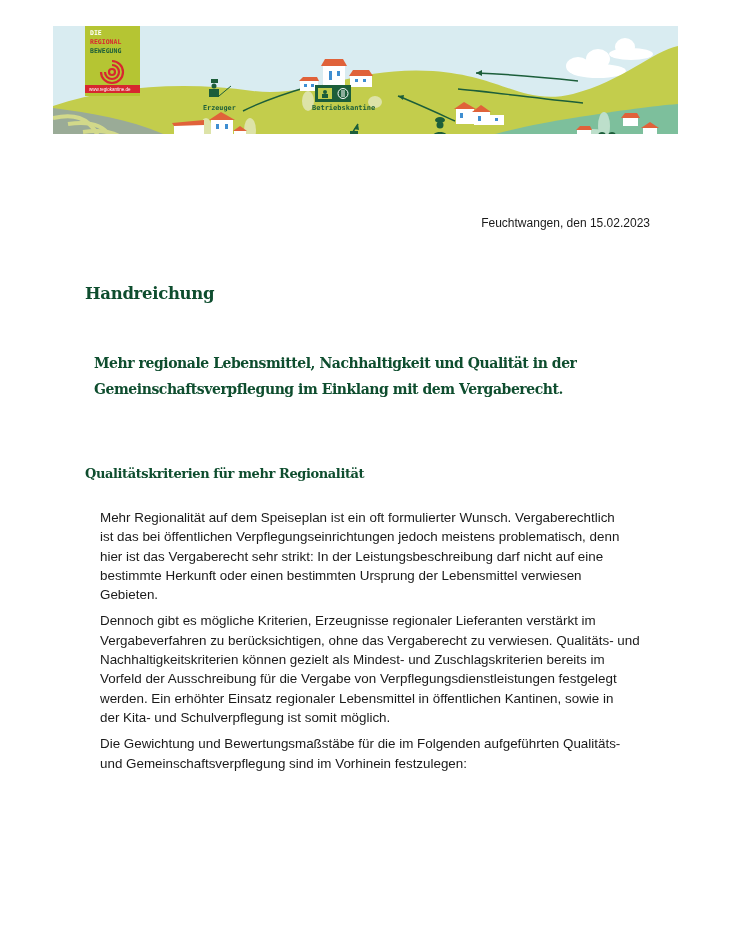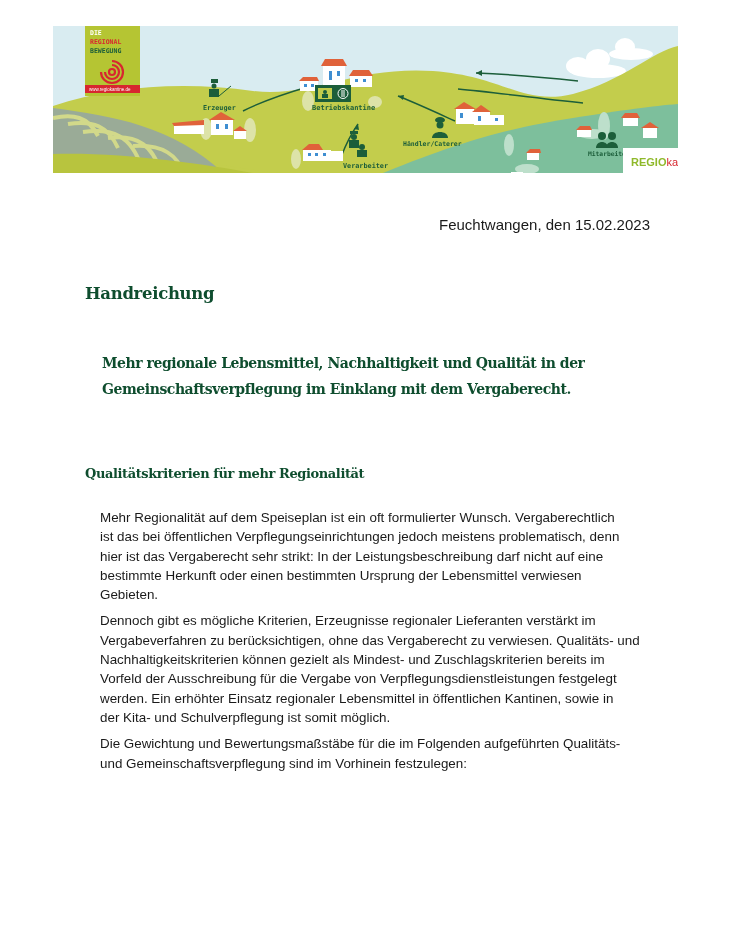--- a/index.html
+++ b/index.html
@@ -1,21 +1,21 @@
 <!DOCTYPE html>
 <html><head>
   <meta charset="utf-8">
   <style>
     html, body { margin: 0; padding: 0; background: #ffffff; }
     body { width: 731px; height: 946px; position: relative; overflow: hidden; font-family: "Liberation Sans", sans-serif; }
-    .banner { position: absolute; left: 53px; top: 26px; width: 625px; height: 147px; overflow: hidden; background: #b91c1c; text-align: center; }
+    .banner { position: absolute; left: 53px; top: 26px; width: 625px; height: 108px; overflow: hidden; background: #b91c1c; text-align: center; }
     .banner svg { display: block; }
-    .date { position: absolute; left: 420px; top: 216px; width: 230px; text-align: right; font-size: 15px; color: #1a1a1a; }
+    .date { position: absolute; left: 420px; top: 216px; width: 230px; text-align: right; font-size: 12px; color: #1a1a1a; }
     .title { position: absolute; left: 85px; top: 284px; font-family: "DejaVu Serif", serif; font-weight: bold; font-size: 16.5px; color: #0e4d2e; letter-spacing: -0.3px; }
-    .subtitle { position: absolute; left: 102px; top: 350px; width: 560px; font-family: "DejaVu Serif", serif; font-weight: bold; font-size: 14px; line-height: 26px; color: #0e4d2e; letter-spacing: -0.45px; }
+    .subtitle { position: absolute; left: 94px; top: 350px; width: 560px; font-family: "DejaVu Serif", serif; font-weight: bold; font-size: 14px; line-height: 26px; color: #0e4d2e; letter-spacing: -0.45px; }
     .subtitle div { white-space: nowrap; }
     .section { position: absolute; left: 85px; top: 466px; font-family: "DejaVu Serif", serif; font-weight: bold; font-size: 13px; color: #0e4d2e; letter-spacing: -0.4px; }
     .body { position: absolute; left: 85px; top: 508px; width: 570px; font-size: 13.4px; line-height: 19.3px; color: #1a1a1a; }
     .body p { margin: 0 0 7px 15px; }
     .body .line { white-space: nowrap; display: block; }
   </style>
 </head>
 <body>
 
 <div class="banner">

